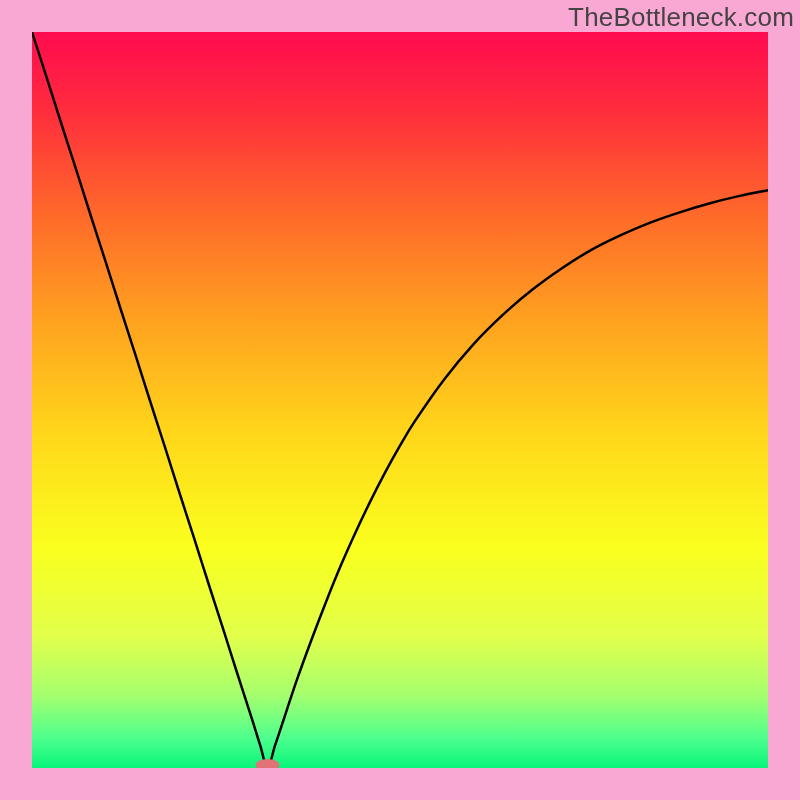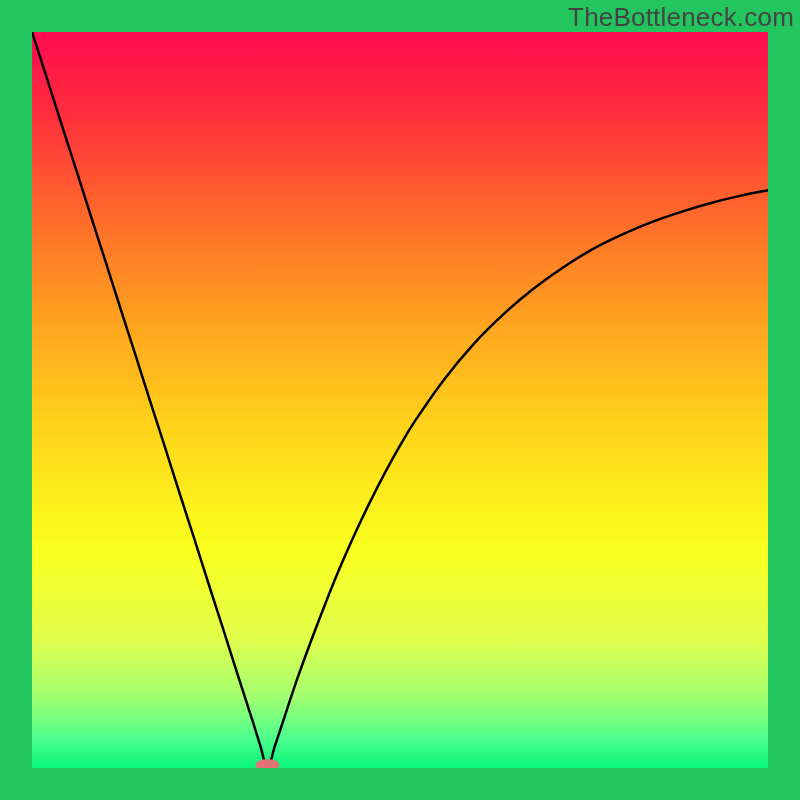--- a/index.html
+++ b/index.html
@@ -8,21 +8,21 @@
     width: 800px;
     height: 800px;
     overflow: hidden;
     background: #000;
     font-family: Arial, Helvetica, sans-serif;
   }
   .frame {
     position: relative;
     width: 800px;
     height: 800px;
-    background: #22c55e;
+    background: #f9a8d4;
   }
   .plot {
     position: absolute;
     left: 32px;
     top: 32px;
     width: 736px;
     height: 736px;
     overflow: hidden;
   }
   .watermark {

